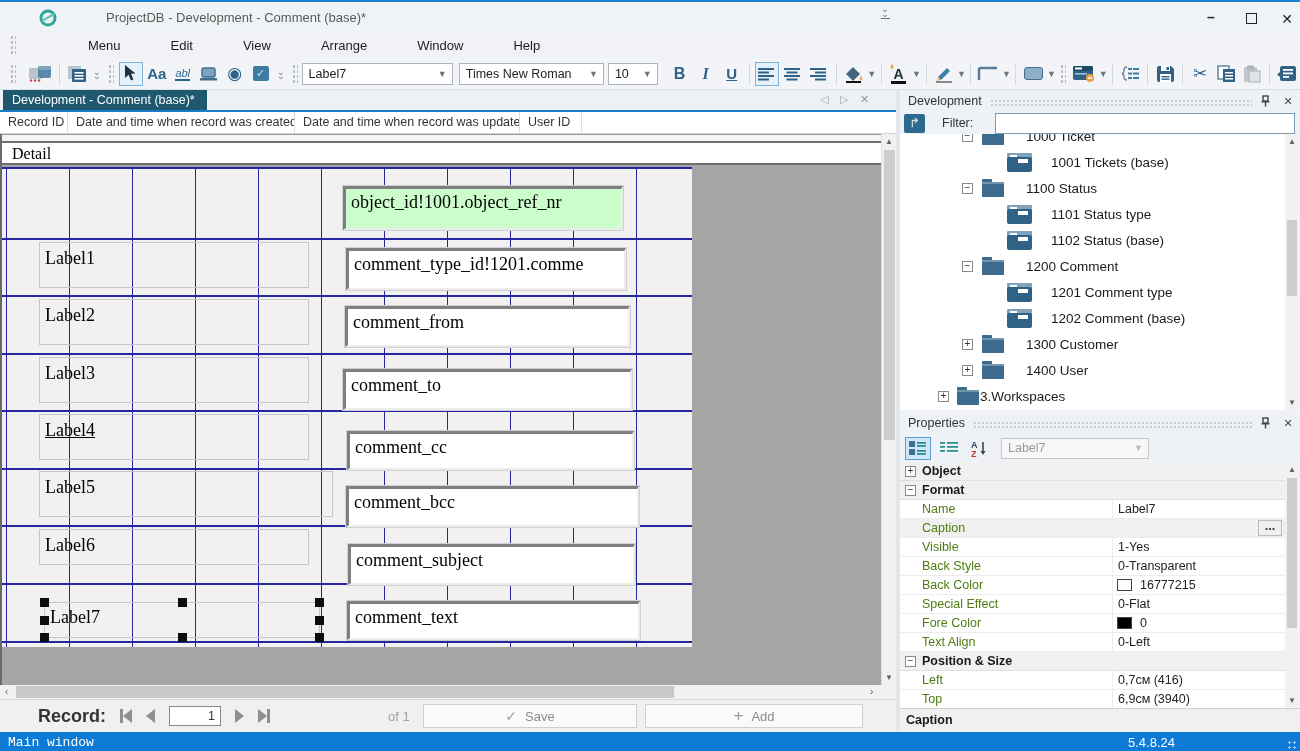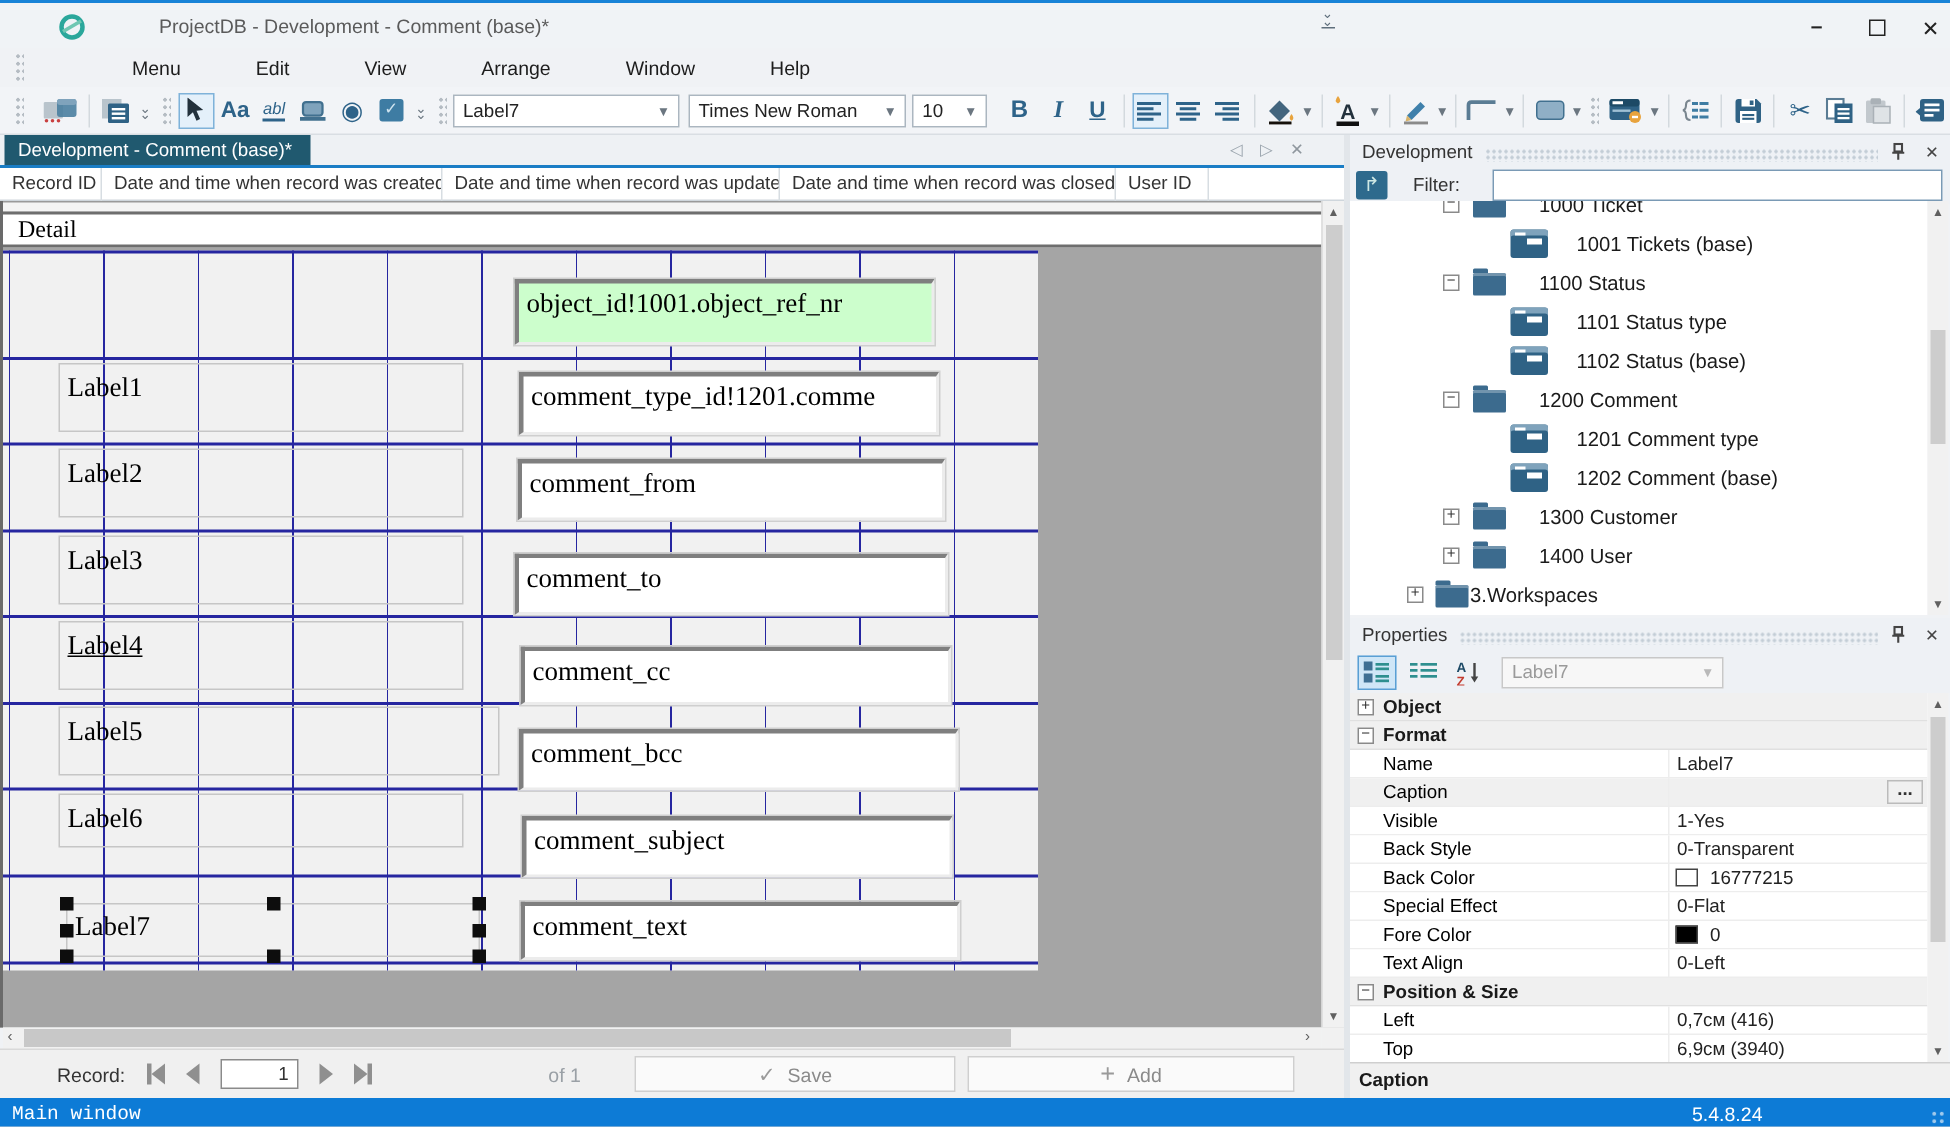--- a/index.html
+++ b/index.html
@@ -69,21 +69,21 @@
   .sb .arr { position:absolute; color:#606060; font-size:8px; text-align:center; width:100%; }
   .sb .thumb { position:absolute; background:#cdcdcd; }
   #vsb-canvas { left:879px; top:0; width:15px; height:551px; border-left:1px solid #e0e0e0; }
   #hsb-canvas { position:absolute; left:0; top:551px; width:879px; height:14px; background:#f1f1f1; }
   #hsb-canvas .arr { position:absolute; top:1px; color:#606060; font-size:10px; }
   #hsb-canvas .thumb { position:absolute; left:14px; top:1px; width:658px; height:12px; background:#c8c8c8; }
   #sb-corner { position:absolute; left:879px; top:551px; width:15px; height:14px; background:#f1f1f1; }
 
   
   #recordbar { position:absolute; left:0; top:697px; width:896px; height:33px; background:#f0f0f0; border-top:1px solid #d9d9d9; display:flex; align-items:center; }
-  #rec-label { margin-left:38px; font-size:13px; color:#333; }
+  #rec-label { margin-left:38px; font-size:18px; color:#333;font-weight:bold; }
   .navb { display:flex; align-items:center; margin-left:14px; }
   .tri { width:0; height:0; border-top:7px solid transparent; border-bottom:7px solid transparent; }
   .tri.l { border-right:9px solid #8f8f8f; }
   .tri.r { border-left:9px solid #8f8f8f; }
   .bar { width:3px; height:14px; background:#8f8f8f; }
   #rec-box { width:52px; height:20px; border:1px solid #8a8a8a; background:#fff; margin-left:14px; text-align:right; padding:2px 5px 0 0; font-size:12.5px; }
   #rec-of { color:#9aa0a6; font-size:13px; margin-left:118px; }
   .bigbtn { height:24px; background:#fafafa; border:1px solid #cfcfcf; color:#8a8a8a; font-size:13px; display:flex; align-items:center; justify-content:center; }
   #btn-save { position:absolute; left:423px; top:4px; width:214px; }
   #btn-add { position:absolute; left:645px; top:4px; width:218px; }
@@ -124,21 +124,21 @@
   .ptbtn.sel { border:1px solid #5a9fd4; background:#cfe6f7; }
   #props-combo { width:148px; height:21px; margin-left:8px; background:#f7f7f7; border:1px solid #c8c8c8; color:#9a9a9a; display:flex; align-items:center; padding-left:6px; }
   #props-combo .car { margin-left:auto; padding:0 5px; color:#b9b9b9; font-size:9px; }
 
   #propsgrid { position:absolute; left:900px; top:460px; width:385px; height:246px; background:#fff; overflow:hidden; }
   .prow { position:absolute; left:0; width:385px; height:19px; border-bottom:1px solid #ededed; background:#fff; }
   .prow.group { background:#f0f0f0; border-bottom:1px solid #e0e0e0; }
   .prow.selrow { background:#f0f0f0; }
   .prow .gexp { position:absolute; left:5px; top:4px; width:11px; height:11px; border:1px solid #8a8a8a; background:#fff; font-size:10px; line-height:8px; text-align:center; }
   .prow .glab { position:absolute; left:22px; top:2px; font-weight:bold; color:#1a1a1a; }
-  .prow .plab { position:absolute; left:22px; top:2px; color:#000000; }
+  .prow .plab { position:absolute; left:22px; top:2px; color:#4d7c0f; }
   .prow .pval { position:absolute; left:218px; top:2px; color:#222; white-space:nowrap; }
   .prow .vline { position:absolute; left:212px; top:0; width:1px; height:19px; background:#ededed; }
   .swatch { position:absolute; left:217px; top:3px; width:15px; height:12px; border:1px solid #444; }
   .pval.shift { left:240px; }
   .dots3 { position:absolute; left:358px; top:1px; width:24px; height:16px; background:#f0f0f0; border:1px solid #bbb; text-align:center; line-height:10px; font-weight:bold; color:#333; }
   #sb-props { left:1285px; top:460px; width:14px; height:246px; position:absolute; background:#f1f1f1; }
   #propdesc { position:absolute; left:900px; top:706px; width:400px; height:24px; background:#f0f0f0; border-top:1px solid #cfcfcf; font-weight:bold; color:#1a1a1a; padding:4px 0 0 6px; }
 
   svg { display:block; }
 </style>
@@ -398,21 +398,20 @@
     <span class="tabctl" style="left:820px">◁</span>
     <span class="tabctl" style="left:840px">▷</span>
     <span class="tabctl" style="left:860px;color:#8f979e">✕</span>
     <span id="tab-underline"></span>
   </div>
 
   <div id="colheaders">
       <span class="colcell" style="width: 68px;">Record ID</span>
       <span class="colcell" style="width: 227px;">Date and time when record was created</span>
       <span class="colcell" style="width: 225px;">Date and time when record was updated</span>
-      <span class="colcell" style="width: 224px;">Date and time when record was closed</span>
       <span class="colcell" style="width: 62px;">User ID</span>
       <span class="colcell right" style="width: 66px;">1202</span>
     </div>
   <div id="col-more">
       <i>⌄</i>
       <i>⌄</i>
       <span class="ln"></span>
     </div>
 
   <div id="canvas">

